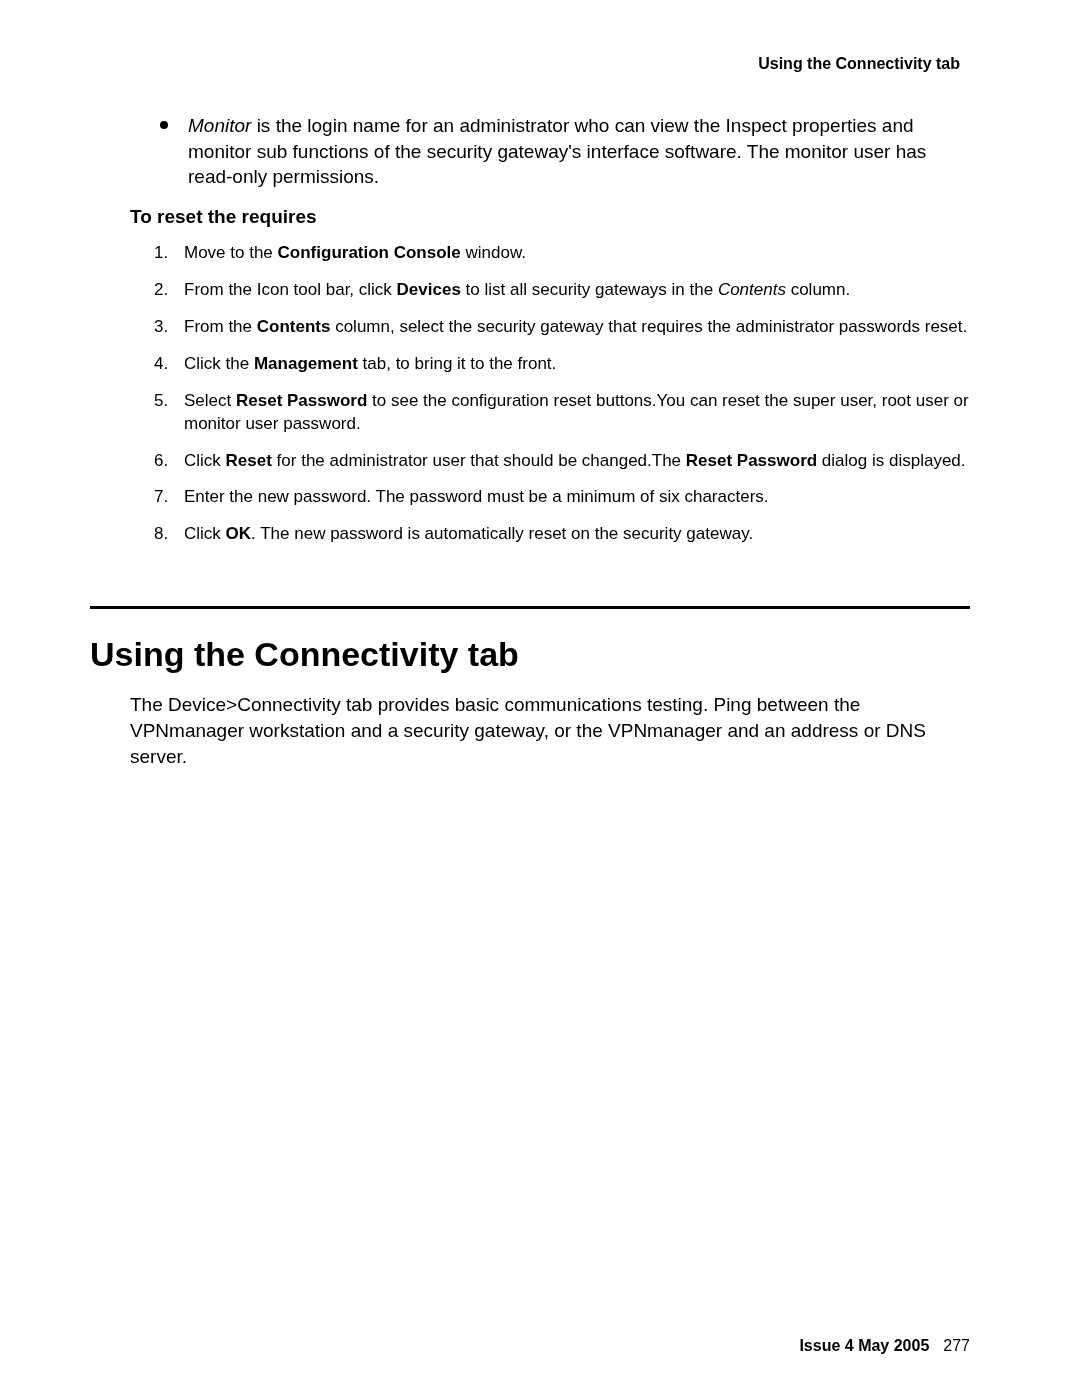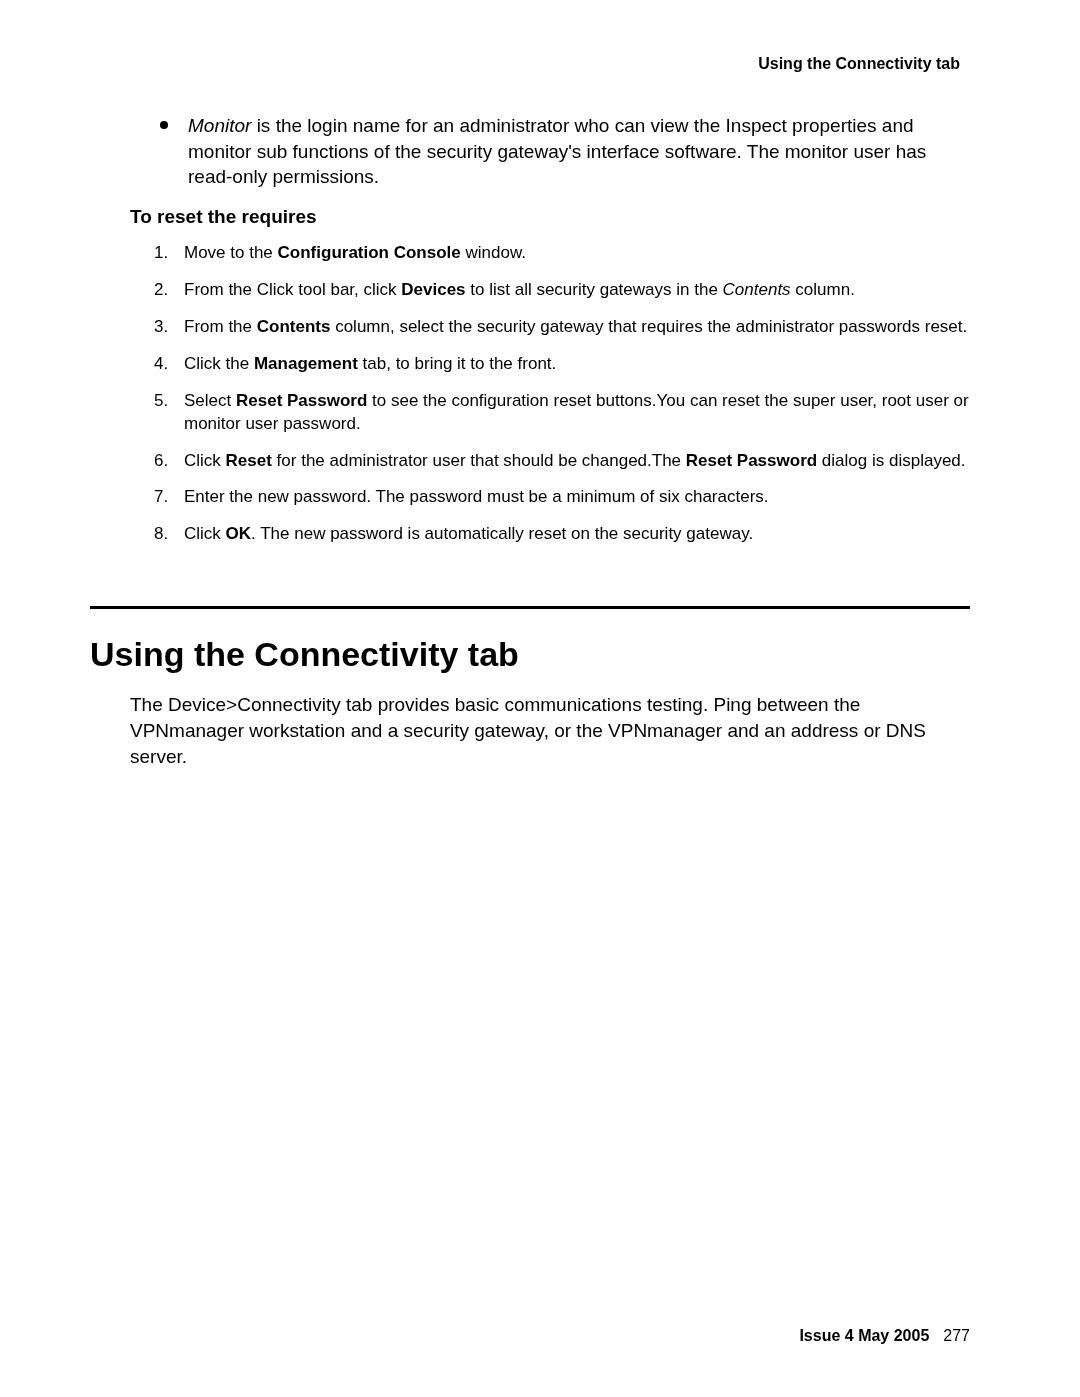--- a/index.html
+++ b/index.html
@@ -83,21 +83,21 @@
     border-top: 3px solid #000;
     margin: 60px 0 26px 0;
   }
   h1.section-title {
     font-size: 34px;
     font-weight: bold;
     margin: 0 0 18px 0;
   }
   .footer {
     position: absolute;
-    bottom: 52px;
+    bottom: 42px;
     right: 110px;
     font-size: 16px;
     font-weight: bold;
   }
   .footer .pn {
     font-weight: normal;
     margin-left: 14px;
   }
   .bold { font-weight: bold; }
   .ital { font-style: italic; }
@@ -118,21 +118,21 @@
     </ul>
 
 
     <div class="sub-head">To reset the requires</div>
 
     <ol class="steps">
       <li>
         <span>Move to the </span><span class="bold">Configuration Console</span><span> window.</span>
       </li>
       <li>
-        <span>From the Click tool bar, click </span><span class="bold">Devices</span><span> to list all security gateways in the </span><span class="ital">Contents</span><span> column.</span>
+        <span>From the Icon tool bar, click </span><span class="bold">Devices</span><span> to list all security gateways in the </span><span class="ital">Contents</span><span> column.</span>
       </li>
       <li>
         <span>From the </span><span class="bold">Contents</span><span> column, select the security gateway that requires the administrator passwords reset.</span>
       </li>
       <li>
         <span>Click the </span><span class="bold">Management</span><span> tab, to bring it to the front.</span>
       </li>
       <li>
         <span>Select </span><span class="bold">Reset Password</span><span> to see the configuration reset buttons.You can reset the super user, root user or monitor user password.</span>
       </li>

